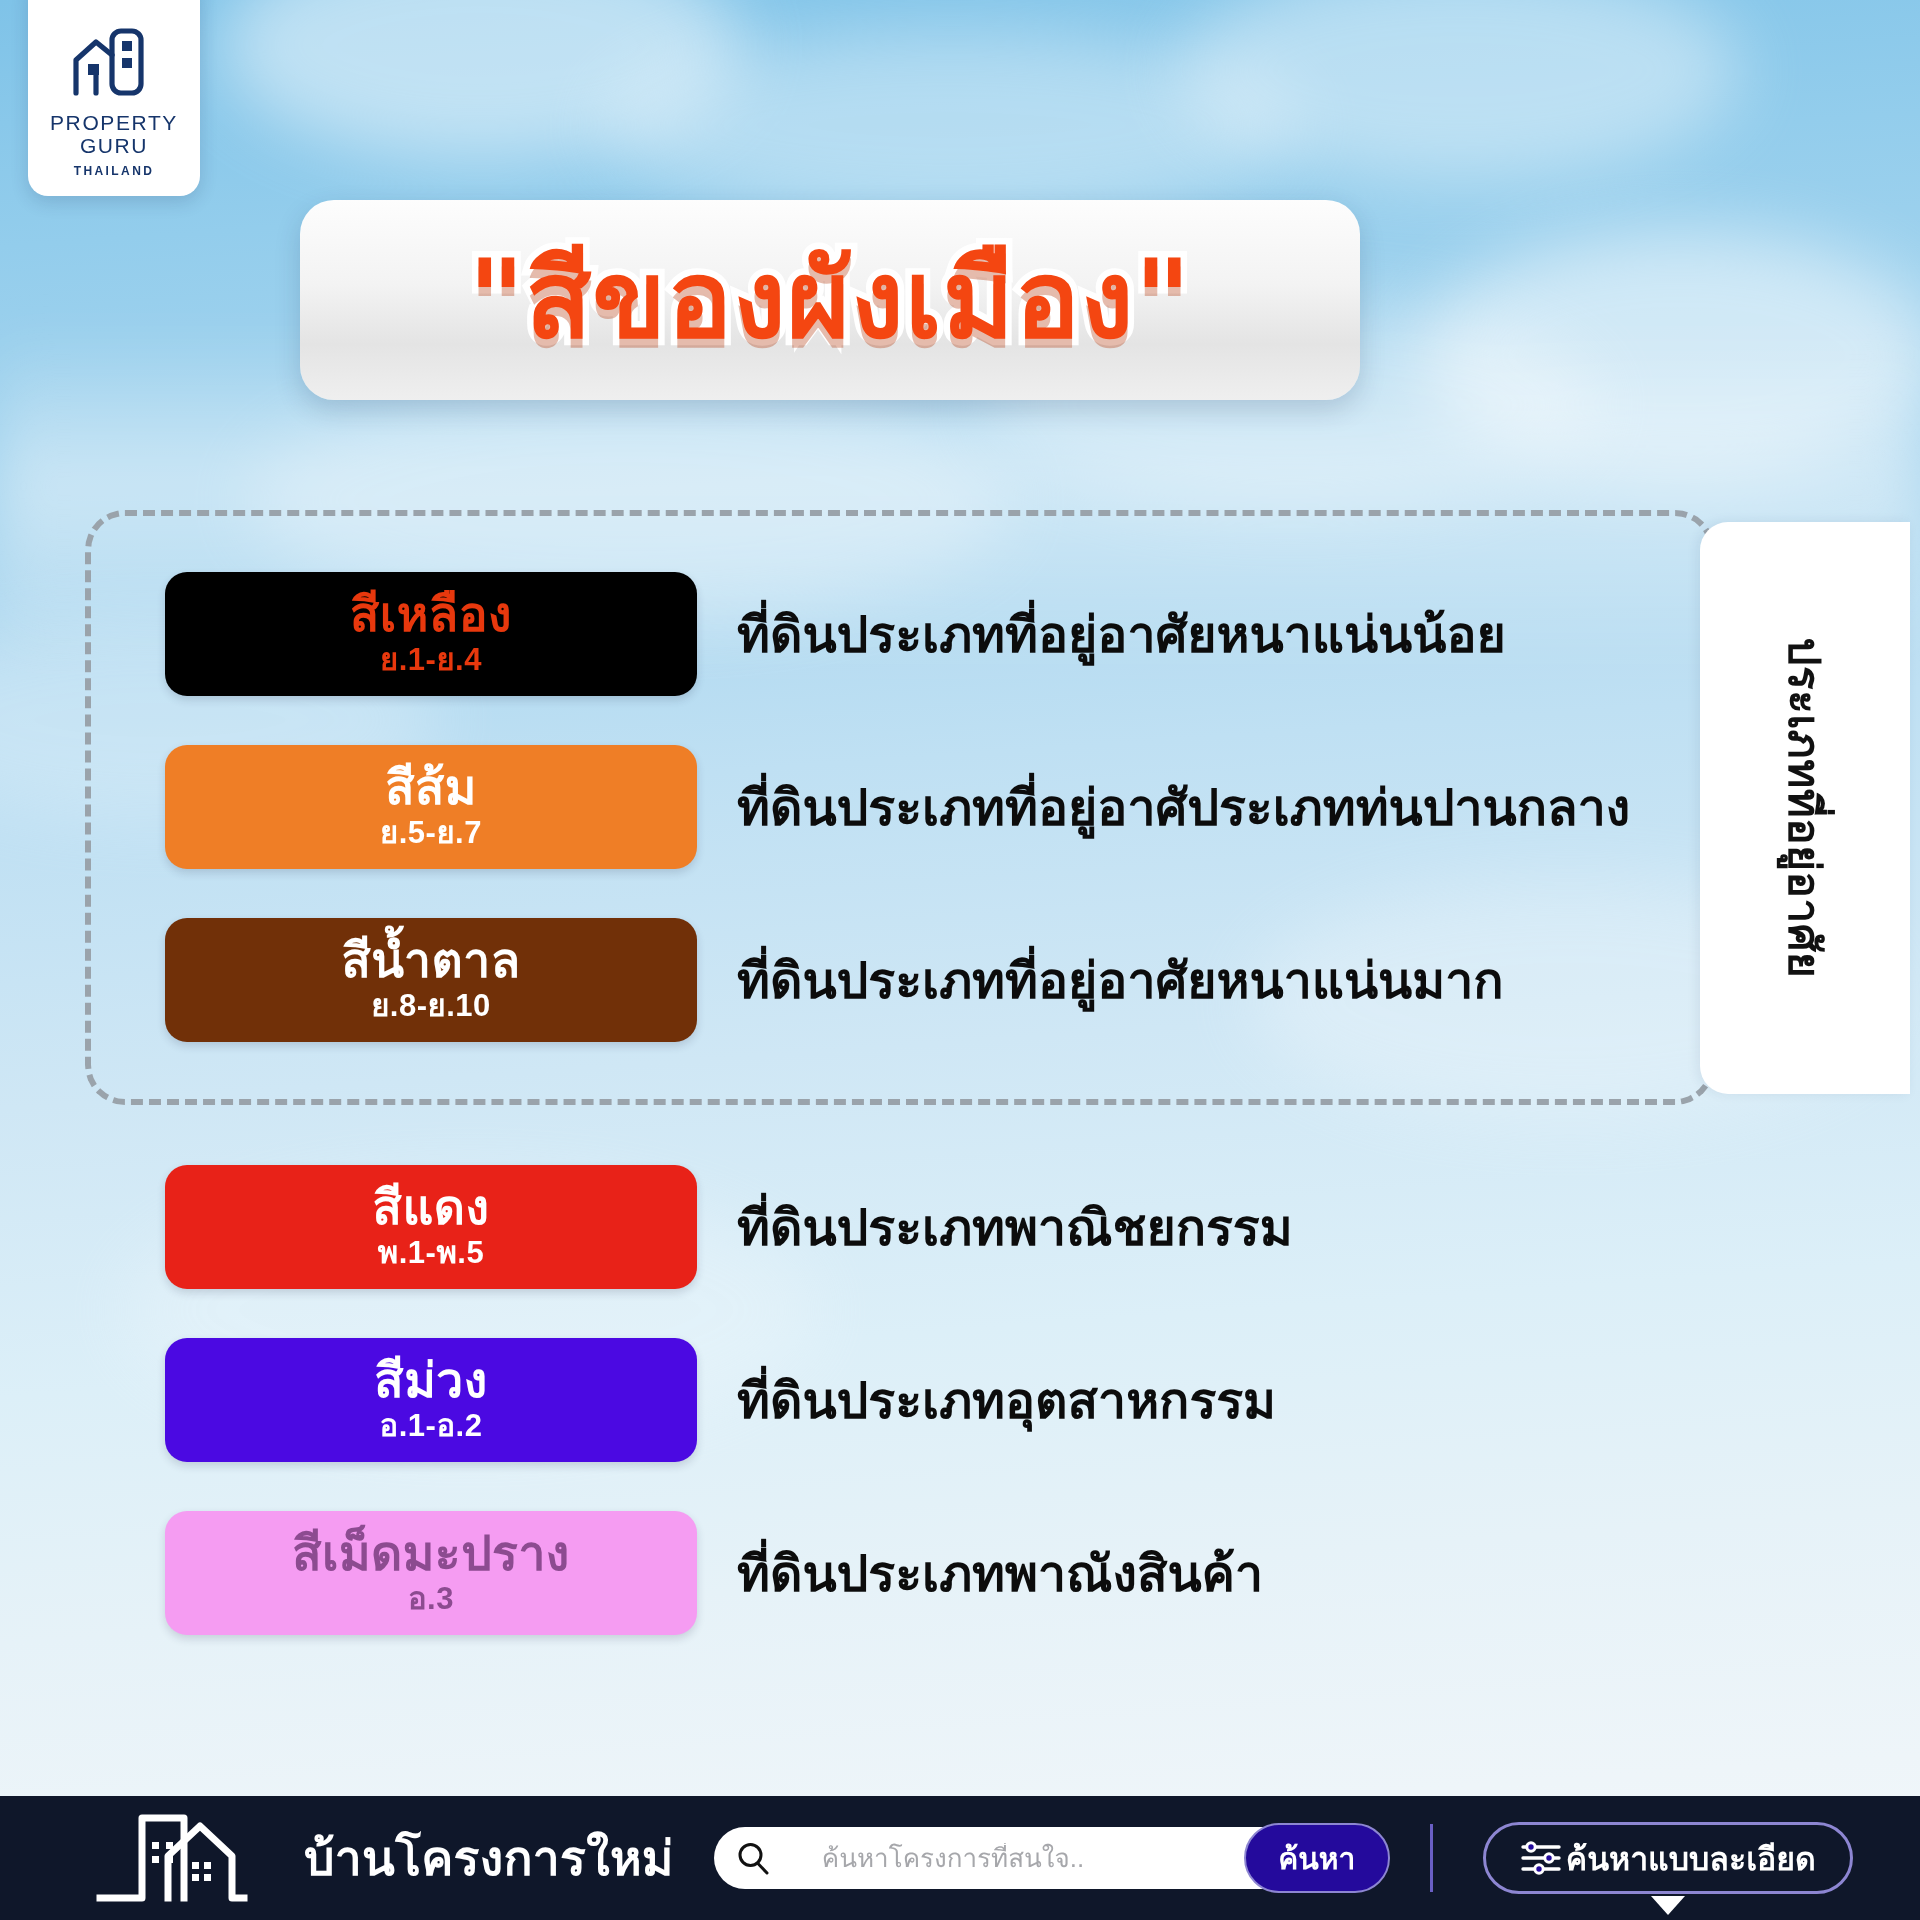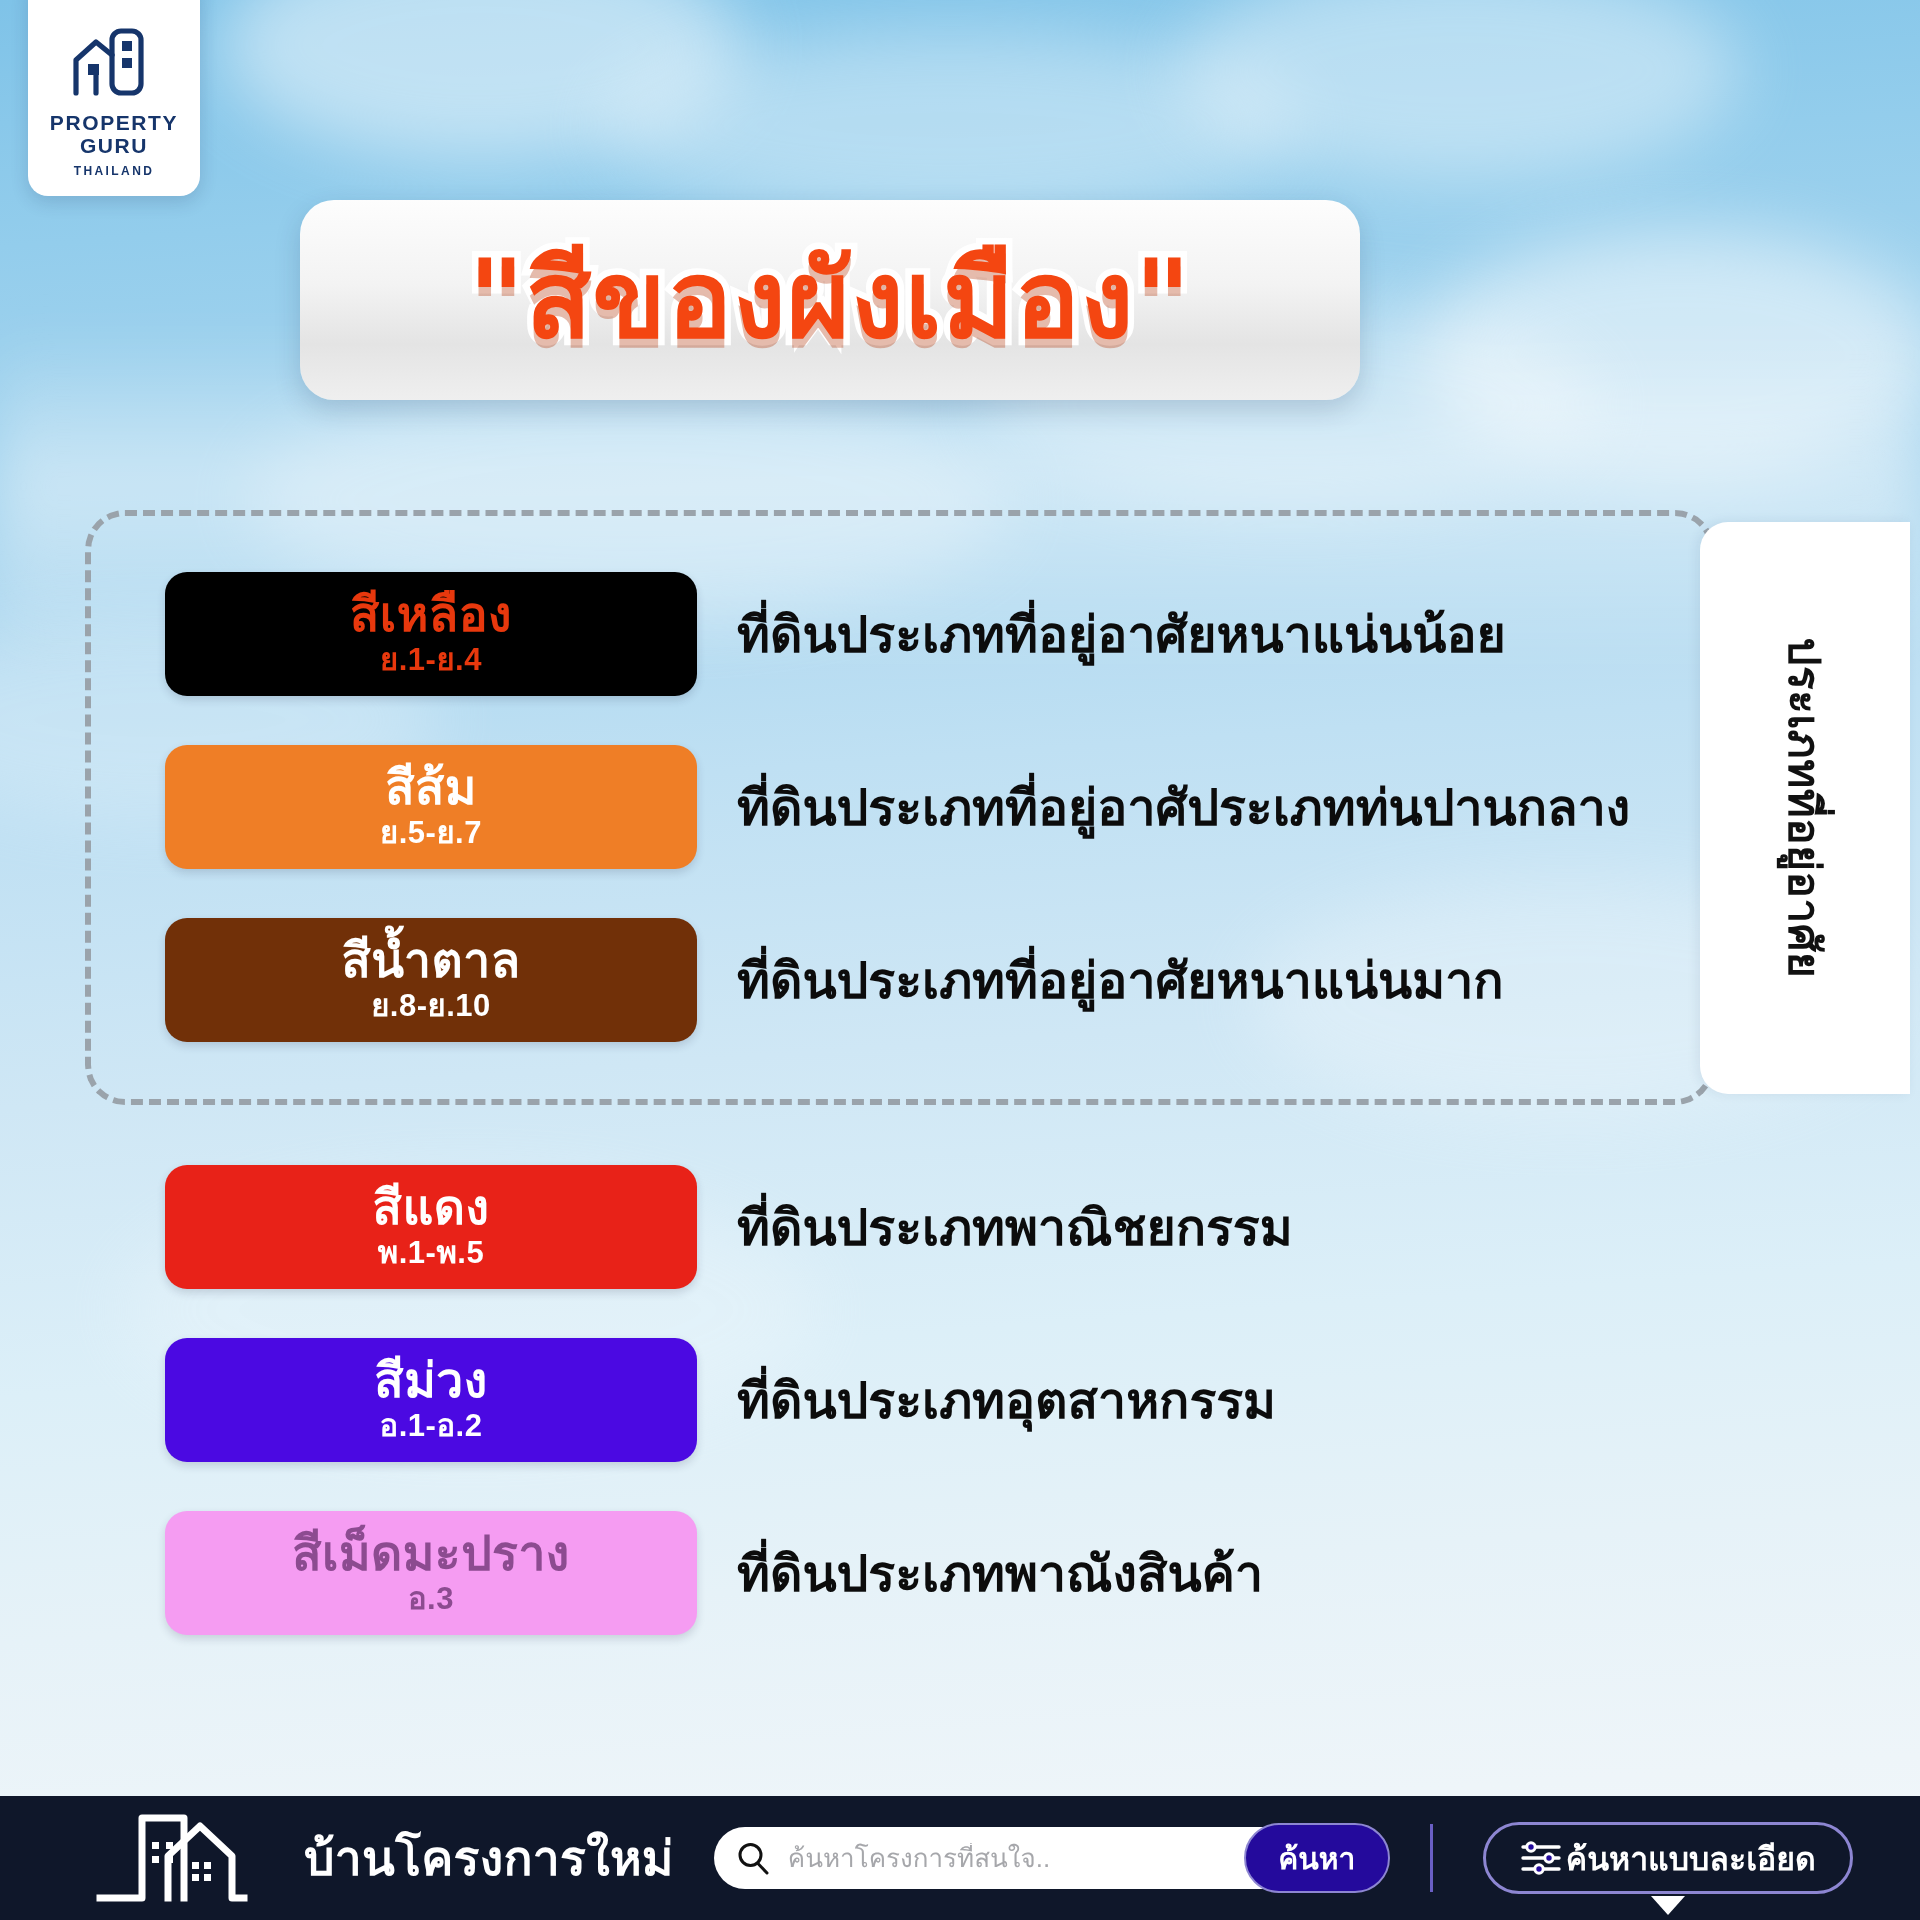--- a/index.html
+++ b/index.html
@@ -27,21 +27,21 @@
   
   .logo-card {
     position:absolute; left:28px; top:-26px; width:172px; height:222px;
     background:#ffffff; border-radius:20px;
     box-shadow:0 6px 18px rgba(20,40,80,.16);
     display:flex; flex-direction:column; align-items:center; justify-content:flex-end;
     padding-bottom:18px; z-index:20;
   }
   .logo-mark { width:84px; height:74px; margin-bottom:10px; }
   .logo-line1, .logo-line2 {
-    color:#16356b; font-weight:700; font-size:21px; letter-spacing:1.6px; line-height:1.12;
+    color:#16356b; font-weight:400; font-size:21px; letter-spacing:1.6px; line-height:1.12;
   }
   .logo-line3 { color:#16356b; font-weight:700; font-size:12px; letter-spacing:2.4px; margin-top:6px; }
 
   
   .title-plaque {
     position:absolute; left:300px; top:200px; width:1060px; height:200px;
     border-radius:34px;
     background:linear-gradient(180deg,#fdfdfd 0%,#f3f3f3 42%,#e4e4e4 72%,#efefef 100%);
     box-shadow:0 10px 26px rgba(30,50,90,.18);
     display:flex; align-items:center; justify-content:center; z-index:15;
@@ -88,21 +88,21 @@
 
   
   .bottom-bar {
     position:absolute; left:0; bottom:0; width:1920px; height:124px;
     background:#0f172a; display:flex; align-items:center; z-index:30;
   }
   .bb-icon { width:152px; height:92px; margin-left:96px; flex:0 0 auto; }
   .bb-title { color:#ffffff; font-size:48px; font-weight:700; margin-left:56px; white-space:nowrap; letter-spacing:.3px; }
   .search-wrap {
     margin-left:40px; width:660px; height:62px; background:#ffffff; border-radius:31px;
-    display:flex; align-items:center; padding:0 10px 0 22px; position:relative; flex:0 0 auto;
+    display:flex; align-items:center; padding:0 10px 0 22px; position:relative; flex:0 0 auto;gap:34px;
   }
   .search-icon { width:34px; height:34px; flex:0 0 auto; }
   .search-input {
     border:0; outline:0; background:transparent; margin-left:18px; flex:1 1 auto;
     font-family:"Liberation Sans","DejaVu Sans",sans-serif; font-size:26px; color:#999a9e;
   }
   .search-input::placeholder { color:#a6a7ab; }
   .btn-search {
     position:absolute; right:-16px; top:-4px; width:146px; height:70px; border-radius:35px;
     background:#240a9c; border:2px solid #8d86d2; color:#ffffff;

